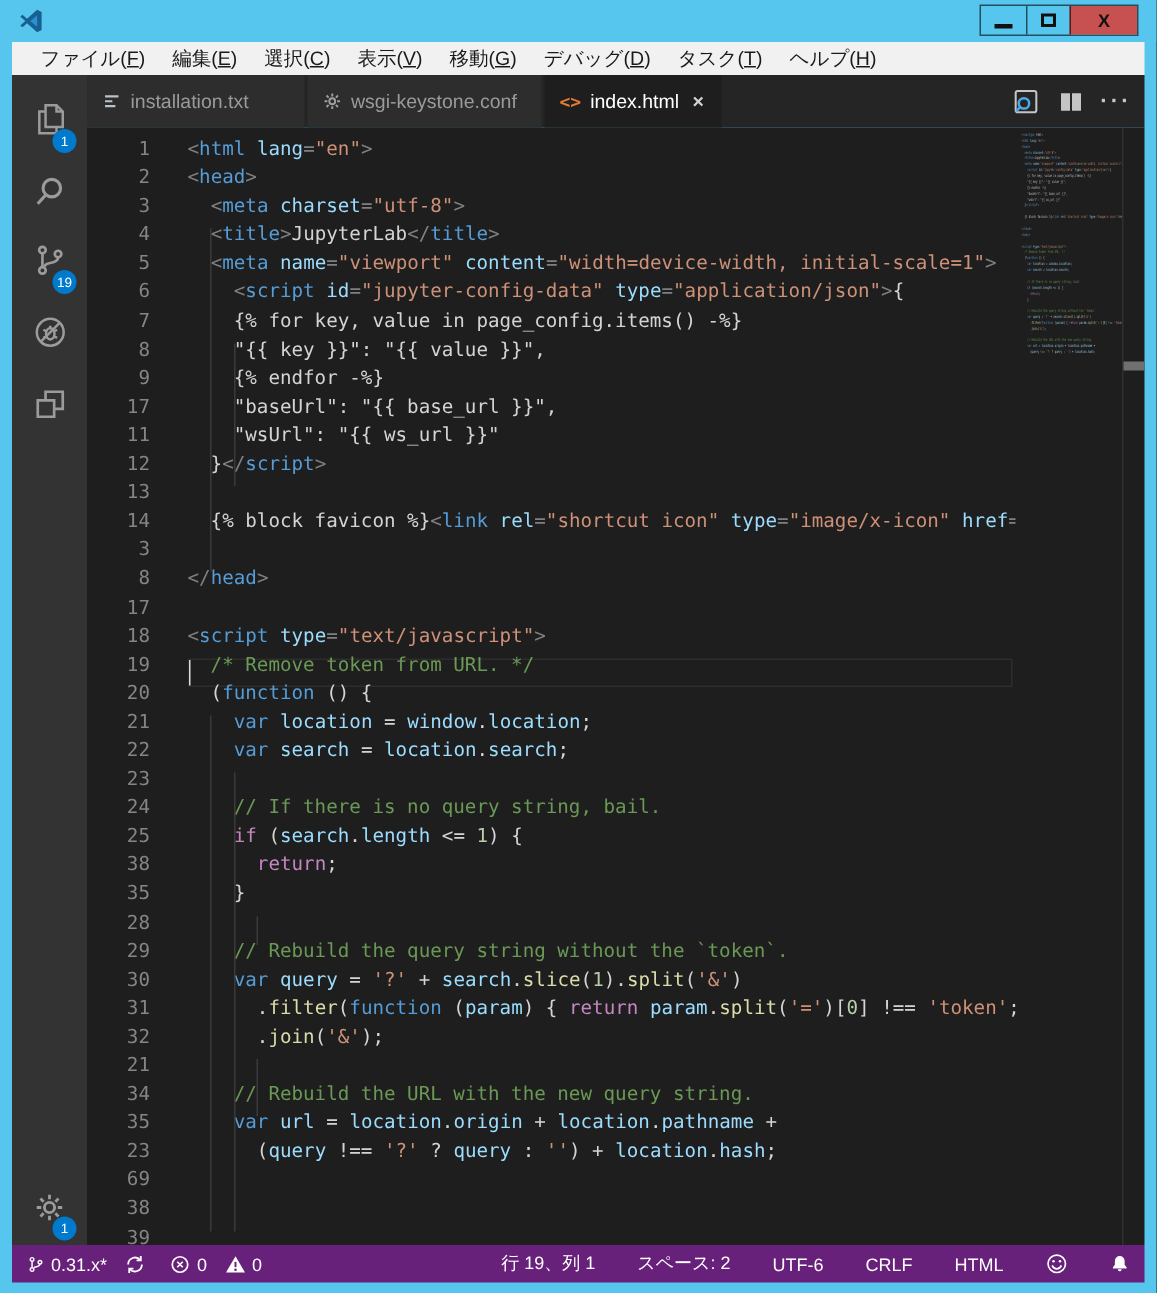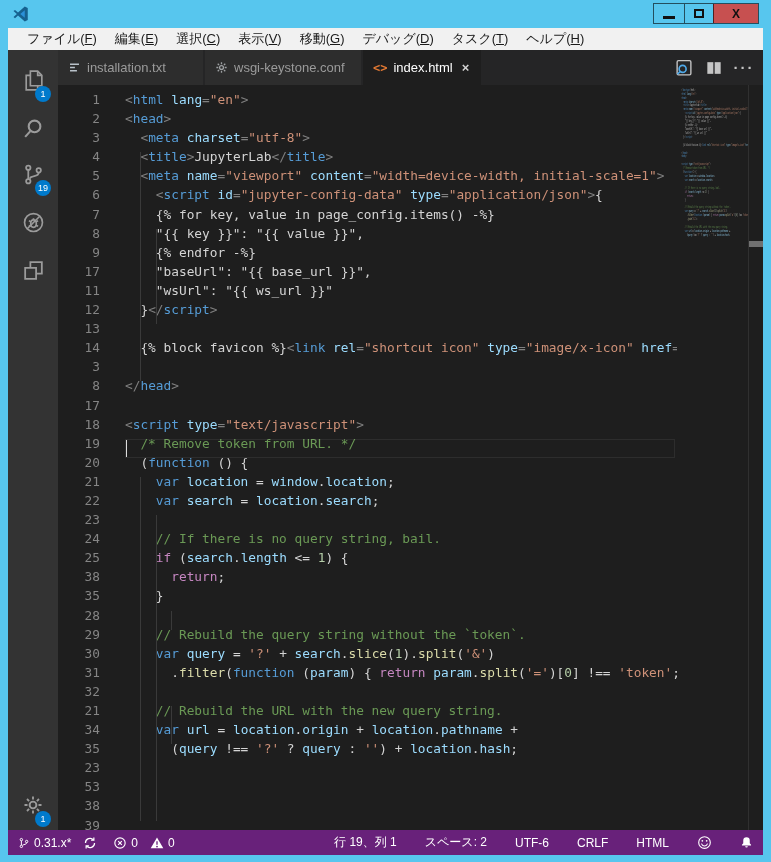--- a/index.html
+++ b/index.html
@@ -230,21 +230,21 @@
         <div>35</div>
         <div>28</div>
         <div>29</div>
         <div>30</div>
         <div>31</div>
         <div>32</div>
         <div>21</div>
         <div>34</div>
         <div>35</div>
         <div>23</div>
-        <div>53</div>
+        <div>69</div>
         <div>38</div>
         <div>39</div>
       </div>
     <div id="code">
 
         <div class="cl"><span style="color: rgb(128, 128, 128);">&lt;</span><span style="color: rgb(86, 156, 214);">html</span><span style="color: rgb(212, 212, 212);"> </span><span style="color: rgb(156, 220, 254);">lang</span><span style="color: rgb(128, 128, 128);">=</span><span style="color: rgb(206, 145, 120);">"en"</span><span style="color: rgb(128, 128, 128);">&gt;</span></div>
         <div class="cl"><span style="color: rgb(128, 128, 128);">&lt;</span><span style="color: rgb(86, 156, 214);">head</span><span style="color: rgb(128, 128, 128);">&gt;</span></div>
         <div class="cl"><span style="color: rgb(212, 212, 212);">  </span><span style="color: rgb(128, 128, 128);">&lt;</span><span style="color: rgb(86, 156, 214);">meta</span><span style="color: rgb(212, 212, 212);"> </span><span style="color: rgb(156, 220, 254);">charset</span><span style="color: rgb(128, 128, 128);">=</span><span style="color: rgb(206, 145, 120);">"utf-8"</span><span style="color: rgb(128, 128, 128);">&gt;</span></div>
         <div class="cl"><span style="color: rgb(212, 212, 212);">  </span><span style="color: rgb(128, 128, 128);">&lt;</span><span style="color: rgb(86, 156, 214);">title</span><span style="color: rgb(128, 128, 128);">&gt;</span><span style="color: rgb(212, 212, 212);">JupyterLab</span><span style="color: rgb(128, 128, 128);">&lt;/</span><span style="color: rgb(86, 156, 214);">title</span><span style="color: rgb(128, 128, 128);">&gt;</span></div>
         <div class="cl"><span style="color: rgb(212, 212, 212);">  </span><span style="color: rgb(128, 128, 128);">&lt;</span><span style="color: rgb(86, 156, 214);">meta</span><span style="color: rgb(212, 212, 212);"> </span><span style="color: rgb(156, 220, 254);">name</span><span style="color: rgb(128, 128, 128);">=</span><span style="color: rgb(206, 145, 120);">"viewport"</span><span style="color: rgb(212, 212, 212);"> </span><span style="color: rgb(156, 220, 254);">content</span><span style="color: rgb(128, 128, 128);">=</span><span style="color: rgb(206, 145, 120);">"width=device-width, initial-scale=1"</span><span style="color: rgb(128, 128, 128);">&gt;</span></div>
@@ -267,20 +267,21 @@
         <div class="cl"><span style="color: rgb(212, 212, 212);">    </span><span style="color: rgb(86, 156, 214);">var</span><span style="color: rgb(212, 212, 212);"> </span><span style="color: rgb(156, 220, 254);">search</span><span style="color: rgb(212, 212, 212);"> = </span><span style="color: rgb(156, 220, 254);">location</span><span style="color: rgb(212, 212, 212);">.</span><span style="color: rgb(156, 220, 254);">search</span><span style="color: rgb(212, 212, 212);">;</span></div>
         <div class="cl">&nbsp;</div>
         <div class="cl"><span style="color: rgb(106, 153, 85);">    // If there is no query string, bail.</span></div>
         <div class="cl"><span style="color: rgb(212, 212, 212);">    </span><span style="color: rgb(197, 134, 192);">if</span><span style="color: rgb(212, 212, 212);"> (</span><span style="color: rgb(156, 220, 254);">search</span><span style="color: rgb(212, 212, 212);">.</span><span style="color: rgb(156, 220, 254);">length</span><span style="color: rgb(212, 212, 212);"> &lt;= </span><span style="color: rgb(181, 206, 168);">1</span><span style="color: rgb(212, 212, 212);">) {</span></div>
         <div class="cl"><span style="color: rgb(212, 212, 212);">      </span><span style="color: rgb(197, 134, 192);">return</span><span style="color: rgb(212, 212, 212);">;</span></div>
         <div class="cl"><span style="color: rgb(212, 212, 212);">    }</span></div>
         <div class="cl">&nbsp;</div>
         <div class="cl"><span style="color: rgb(106, 153, 85);">    // Rebuild the query string without the `token`.</span></div>
         <div class="cl"><span style="color: rgb(212, 212, 212);">    </span><span style="color: rgb(86, 156, 214);">var</span><span style="color: rgb(212, 212, 212);"> </span><span style="color: rgb(156, 220, 254);">query</span><span style="color: rgb(212, 212, 212);"> = </span><span style="color: rgb(206, 145, 120);">'?'</span><span style="color: rgb(212, 212, 212);"> + </span><span style="color: rgb(156, 220, 254);">search</span><span style="color: rgb(212, 212, 212);">.</span><span style="color: rgb(220, 220, 170);">slice</span><span style="color: rgb(212, 212, 212);">(</span><span style="color: rgb(181, 206, 168);">1</span><span style="color: rgb(212, 212, 212);">).</span><span style="color: rgb(220, 220, 170);">split</span><span style="color: rgb(212, 212, 212);">(</span><span style="color: rgb(206, 145, 120);">'&amp;'</span><span style="color: rgb(212, 212, 212);">)</span></div>
         <div class="cl"><span style="color: rgb(212, 212, 212);">      .</span><span style="color: rgb(220, 220, 170);">filter</span><span style="color: rgb(212, 212, 212);">(</span><span style="color: rgb(86, 156, 214);">function</span><span style="color: rgb(212, 212, 212);"> (</span><span style="color: rgb(156, 220, 254);">param</span><span style="color: rgb(212, 212, 212);">) { </span><span style="color: rgb(197, 134, 192);">return</span><span style="color: rgb(212, 212, 212);"> </span><span style="color: rgb(156, 220, 254);">param</span><span style="color: rgb(212, 212, 212);">.</span><span style="color: rgb(220, 220, 170);">split</span><span style="color: rgb(212, 212, 212);">(</span><span style="color: rgb(206, 145, 120);">'='</span><span style="color: rgb(212, 212, 212);">)[</span><span style="color: rgb(181, 206, 168);">0</span><span style="color: rgb(212, 212, 212);">] !== </span><span style="color: rgb(206, 145, 120);">'token'</span><span style="color: rgb(212, 212, 212);">; })</span></div>
+        <div class="cl"><span style="color: rgb(212, 212, 212);">      .</span><span style="color: rgb(220, 220, 170);">join</span><span style="color: rgb(212, 212, 212);">(</span><span style="color: rgb(206, 145, 120);">'&amp;'</span><span style="color: rgb(212, 212, 212);">);</span></div>
         <div class="cl">&nbsp;</div>
         <div class="cl"><span style="color: rgb(106, 153, 85);">    // Rebuild the URL with the new query string.</span></div>
         <div class="cl"><span style="color: rgb(212, 212, 212);">    </span><span style="color: rgb(86, 156, 214);">var</span><span style="color: rgb(212, 212, 212);"> </span><span style="color: rgb(156, 220, 254);">url</span><span style="color: rgb(212, 212, 212);"> = </span><span style="color: rgb(156, 220, 254);">location</span><span style="color: rgb(212, 212, 212);">.</span><span style="color: rgb(156, 220, 254);">origin</span><span style="color: rgb(212, 212, 212);"> + </span><span style="color: rgb(156, 220, 254);">location</span><span style="color: rgb(212, 212, 212);">.</span><span style="color: rgb(156, 220, 254);">pathname</span><span style="color: rgb(212, 212, 212);"> +</span></div>
         <div class="cl"><span style="color: rgb(212, 212, 212);">      (</span><span style="color: rgb(156, 220, 254);">query</span><span style="color: rgb(212, 212, 212);"> !== </span><span style="color: rgb(206, 145, 120);">'?'</span><span style="color: rgb(212, 212, 212);"> ? </span><span style="color: rgb(156, 220, 254);">query</span><span style="color: rgb(212, 212, 212);"> : </span><span style="color: rgb(206, 145, 120);">''</span><span style="color: rgb(212, 212, 212);">) + </span><span style="color: rgb(156, 220, 254);">location</span><span style="color: rgb(212, 212, 212);">.</span><span style="color: rgb(156, 220, 254);">hash</span><span style="color: rgb(212, 212, 212);">;</span></div>
         <div class="cl">&nbsp;</div>
         <div class="guide" style="left: 15.4px; top: 62.3px; height: 229px;"></div>
         <div class="guide" style="left: 15.4px; top: 387px; height: 344px;"></div>
         <div class="guide" style="left: 30.8px; top: 138.7px; height: 95.5px;"></div>
         <div class="guide" style="left: 30.8px; top: 425.2px; height: 305.6px;"></div>
         <div class="guide" style="left: 46.2px; top: 520.7px; height: 19.1px;"></div>

